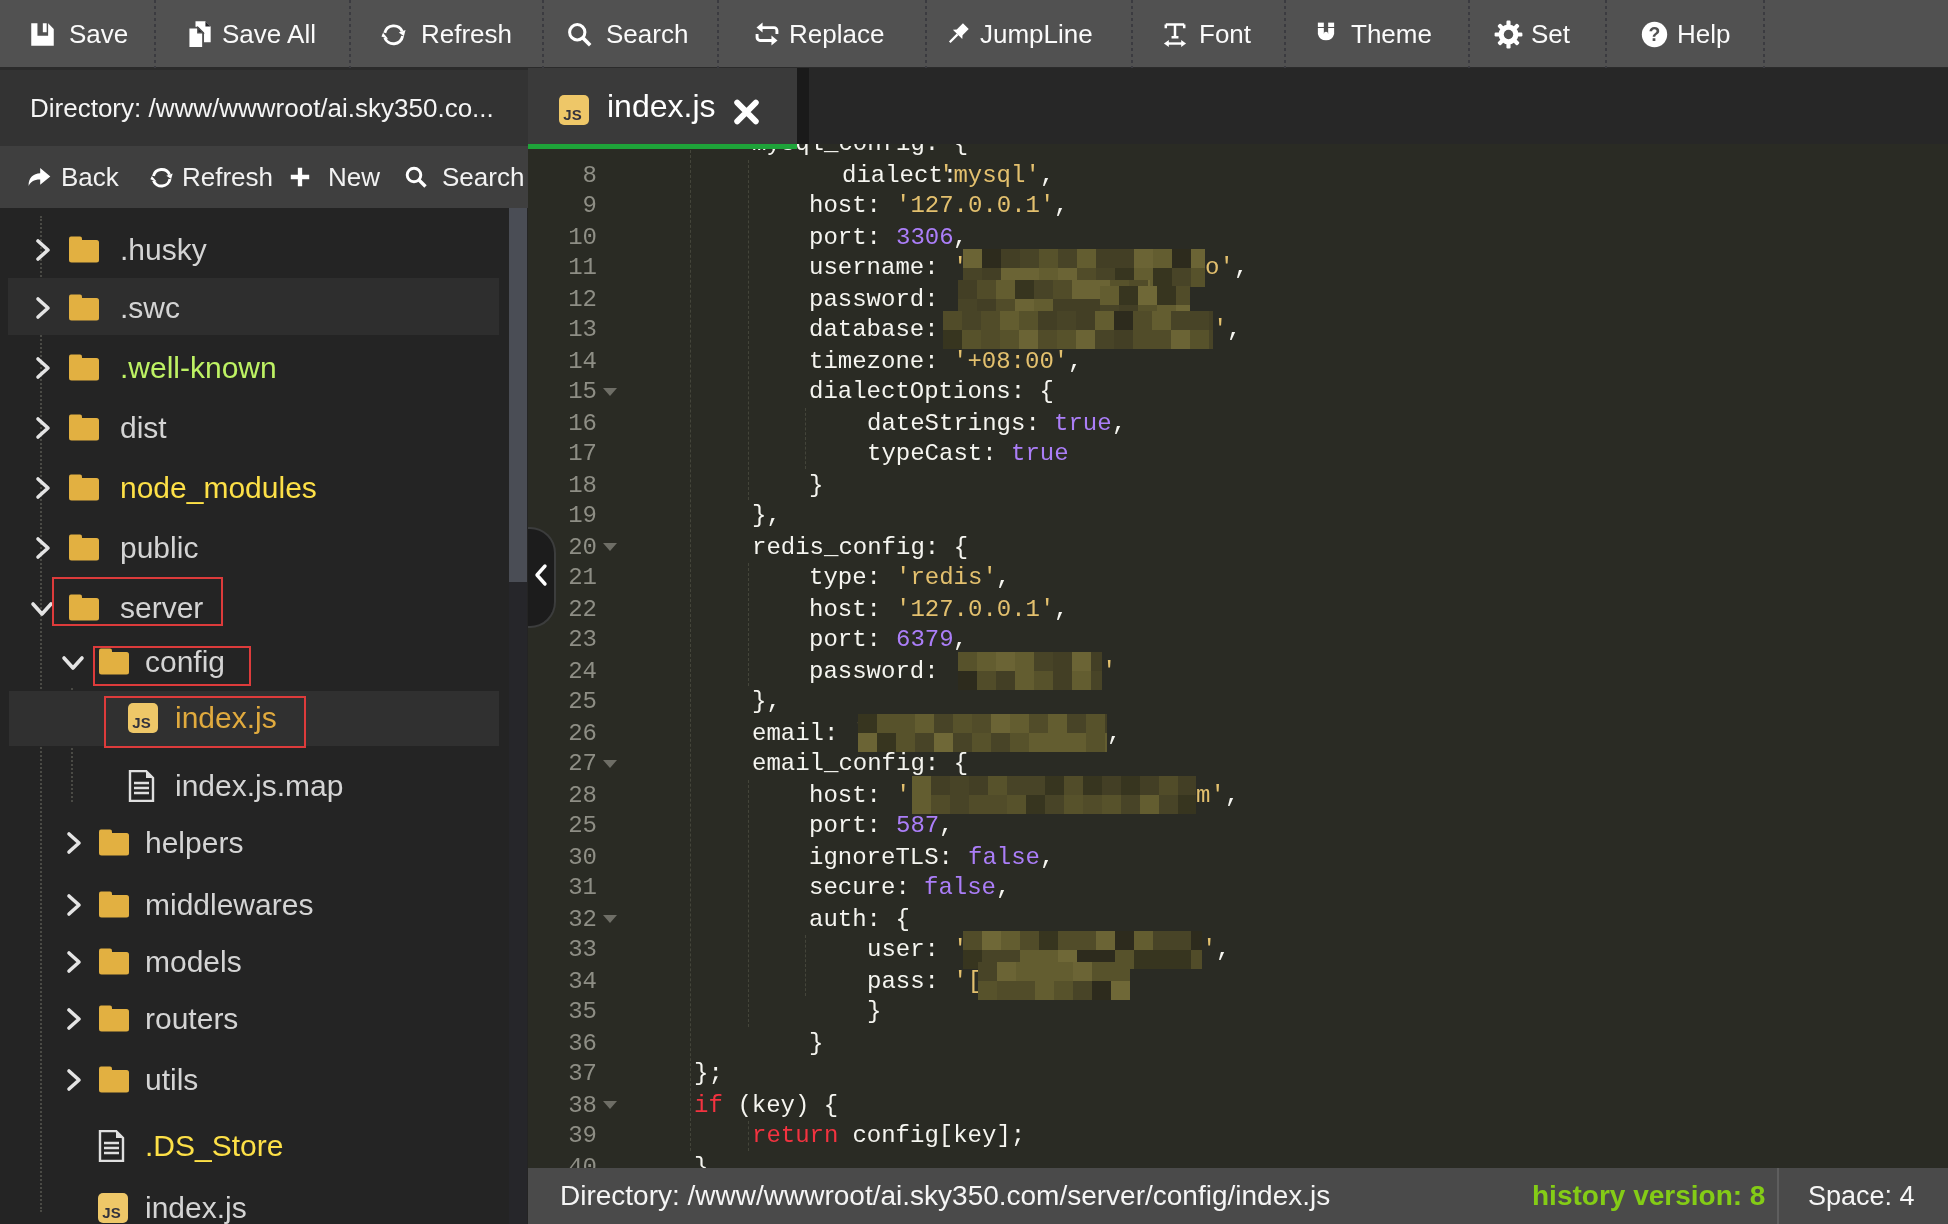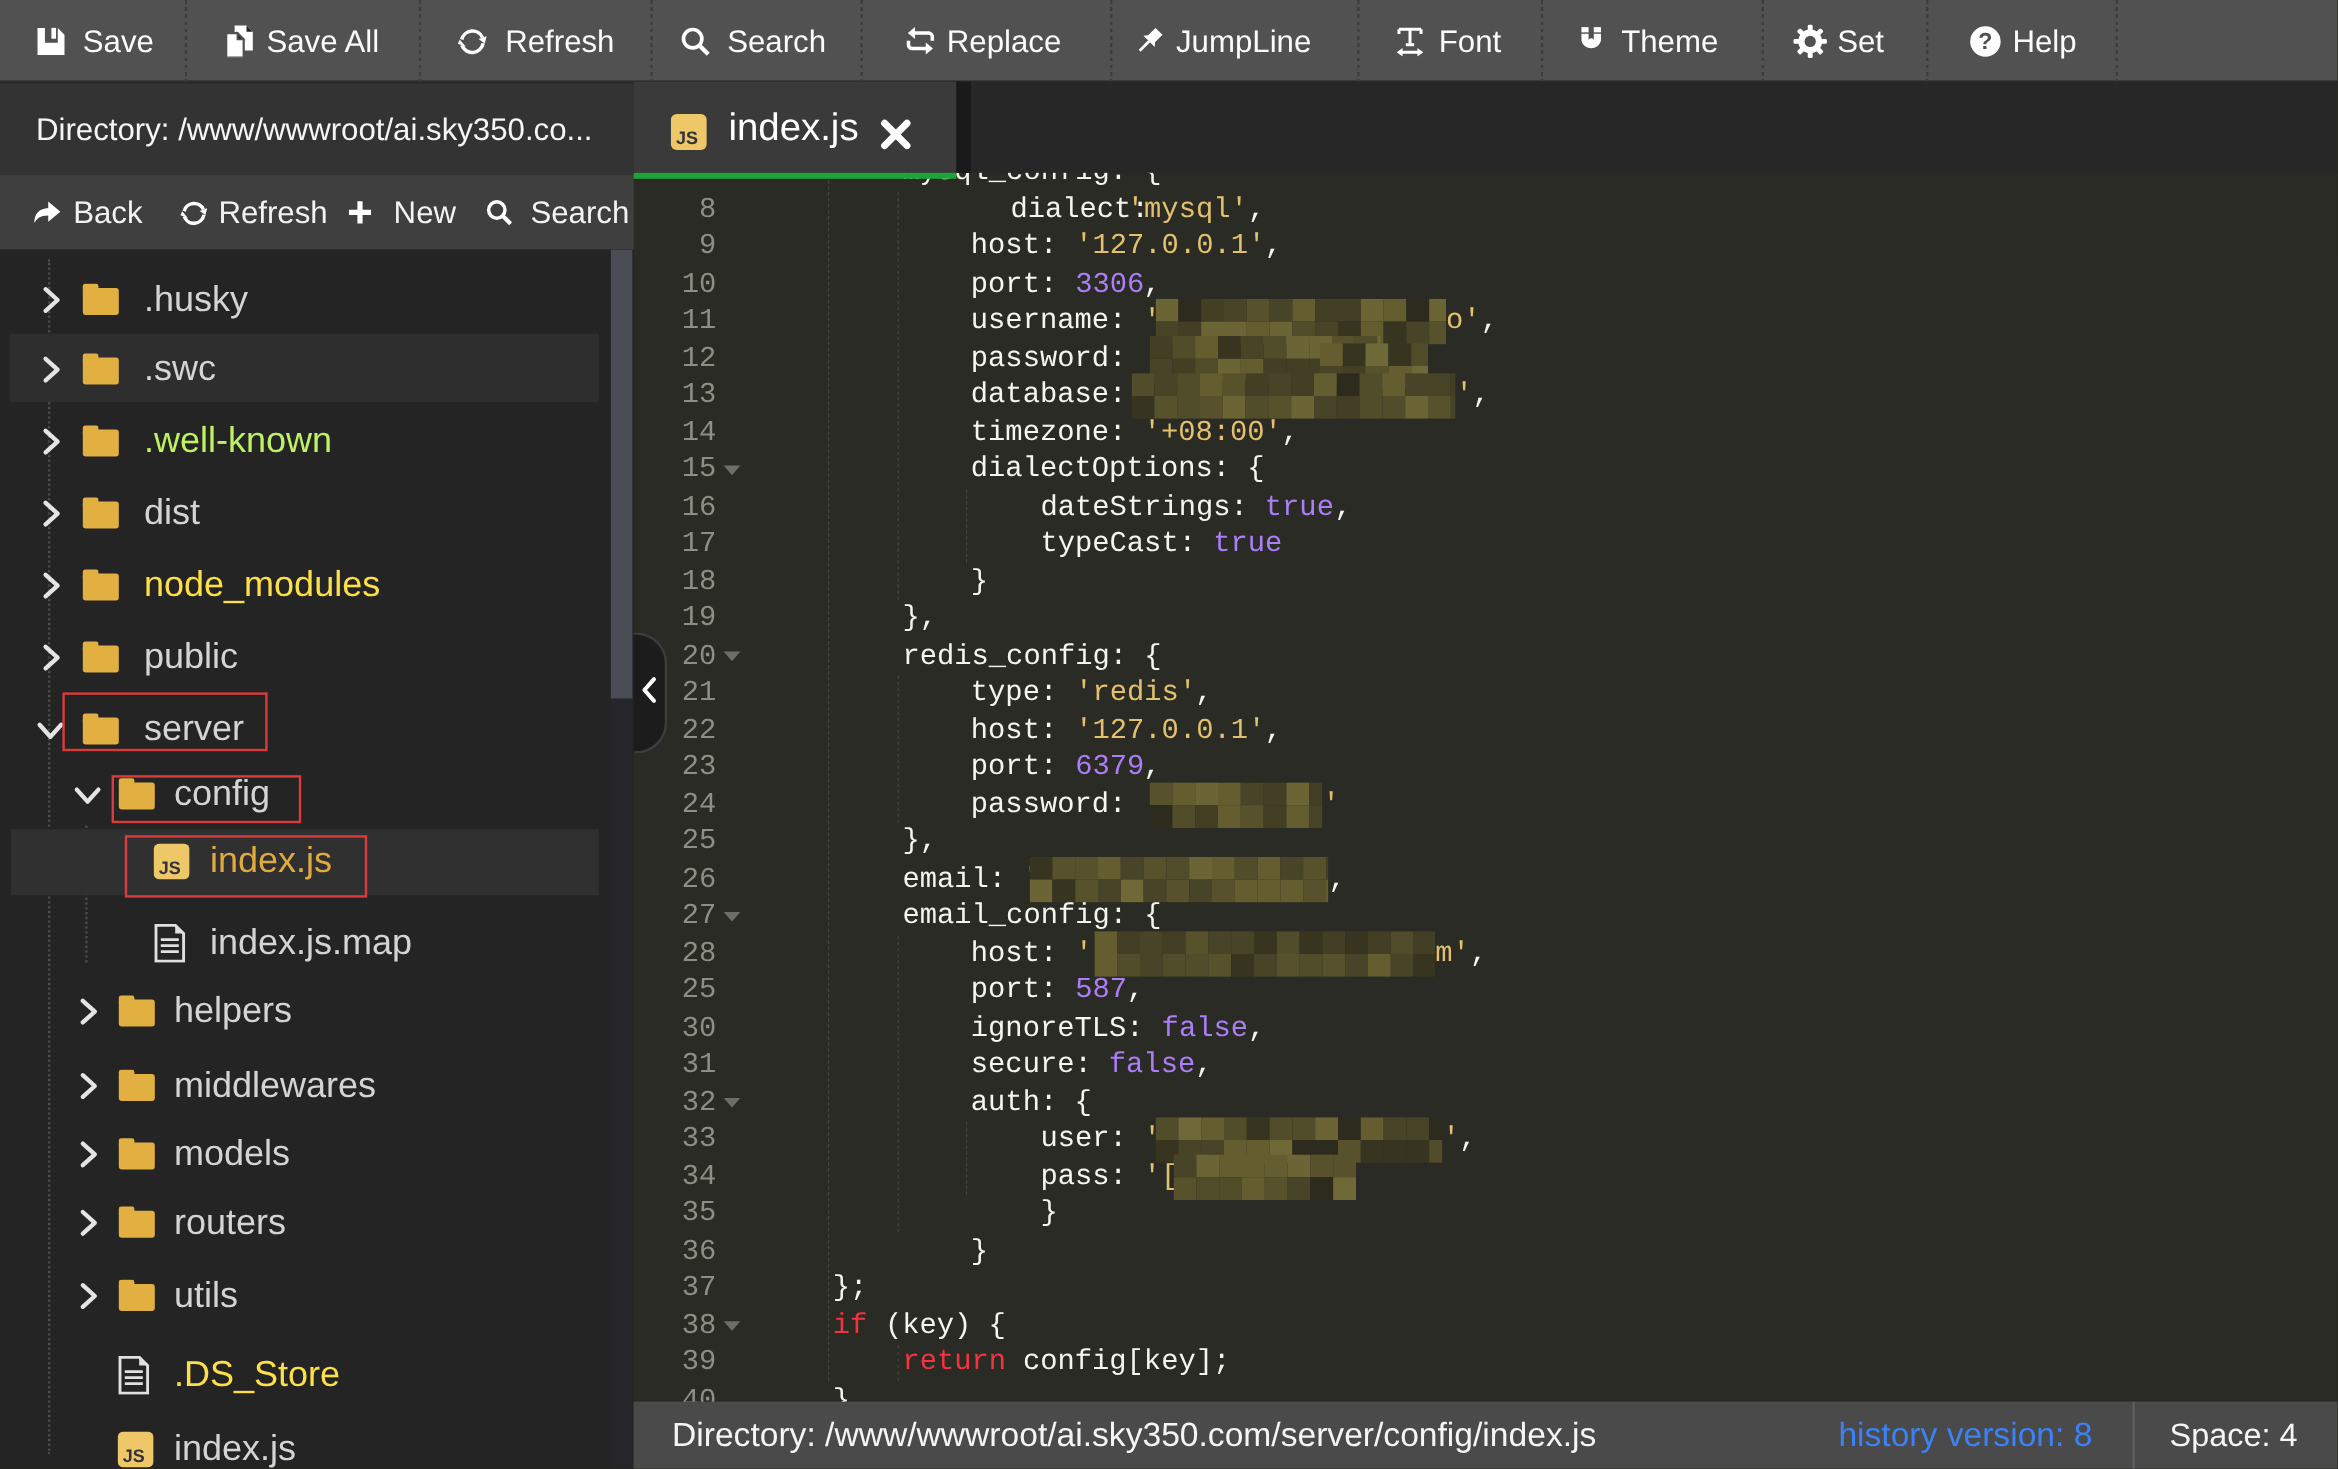--- a/index.html
+++ b/index.html
@@ -641,14 +641,14 @@
 <div class="cl w" style="left:723px;top:1090px;"> (key) {</div>
 <div class="cl r" style="left:752px;top:1120px;">return</div>
 <div class="cl w" style="left:838px;top:1120px;"> config[key];</div>
 <div class="cl w" style="left:694px;top:1152px;">}</div>
 <div class="abs" style="left:528px;top:527px;width:26px;height:97px;background:#1c1c1c;border:2px solid #3c3d3d;border-left:none;border-radius:0 26px 26px 0;z-index:5;"></div>
 <svg class="abs" style="left:530px;top:561px;z-index:6;" width="24" height="28" viewBox="0 0 24 28">
     <polyline points="15,5 7,14 15,23" fill="none" stroke="#fff" stroke-width="3.4" stroke-linecap="round" stroke-linejoin="round"></polyline>
   </svg>
 <div class="abs" style="left:528px;top:1168px;width:1420px;height:56px;background:#4a4a4a;z-index:4;"></div>
 <div class="abs" style="left:560px;top:1168px;height:56px;line-height:56px;color:#f5f5f5;font-size:28px;z-index:5;">Directory: /www/wwwroot/ai.sky350.com/server/config/index.js</div>
-<div class="abs" style="left:1532px;top:1168px;height:56px;line-height:56px;color:#3b82f6;font-size:28px;z-index:5;">history version: 8</div>
+<div class="abs" style="left:1532px;top:1168px;height:56px;line-height:56px;color:#84cc16;font-size:28px;z-index:5;font-weight:bold;">history version: 8</div>
 <div class="abs" style="left:1777px;top:1168px;width:0;height:56px;border-left:2px solid #5e5e5e;z-index:5;"></div>
 <div class="abs" style="left:1808px;top:1168px;height:56px;line-height:56px;color:#f5f5f5;font-size:27px;z-index:5;">Space: 4</div>
 </body></html>

